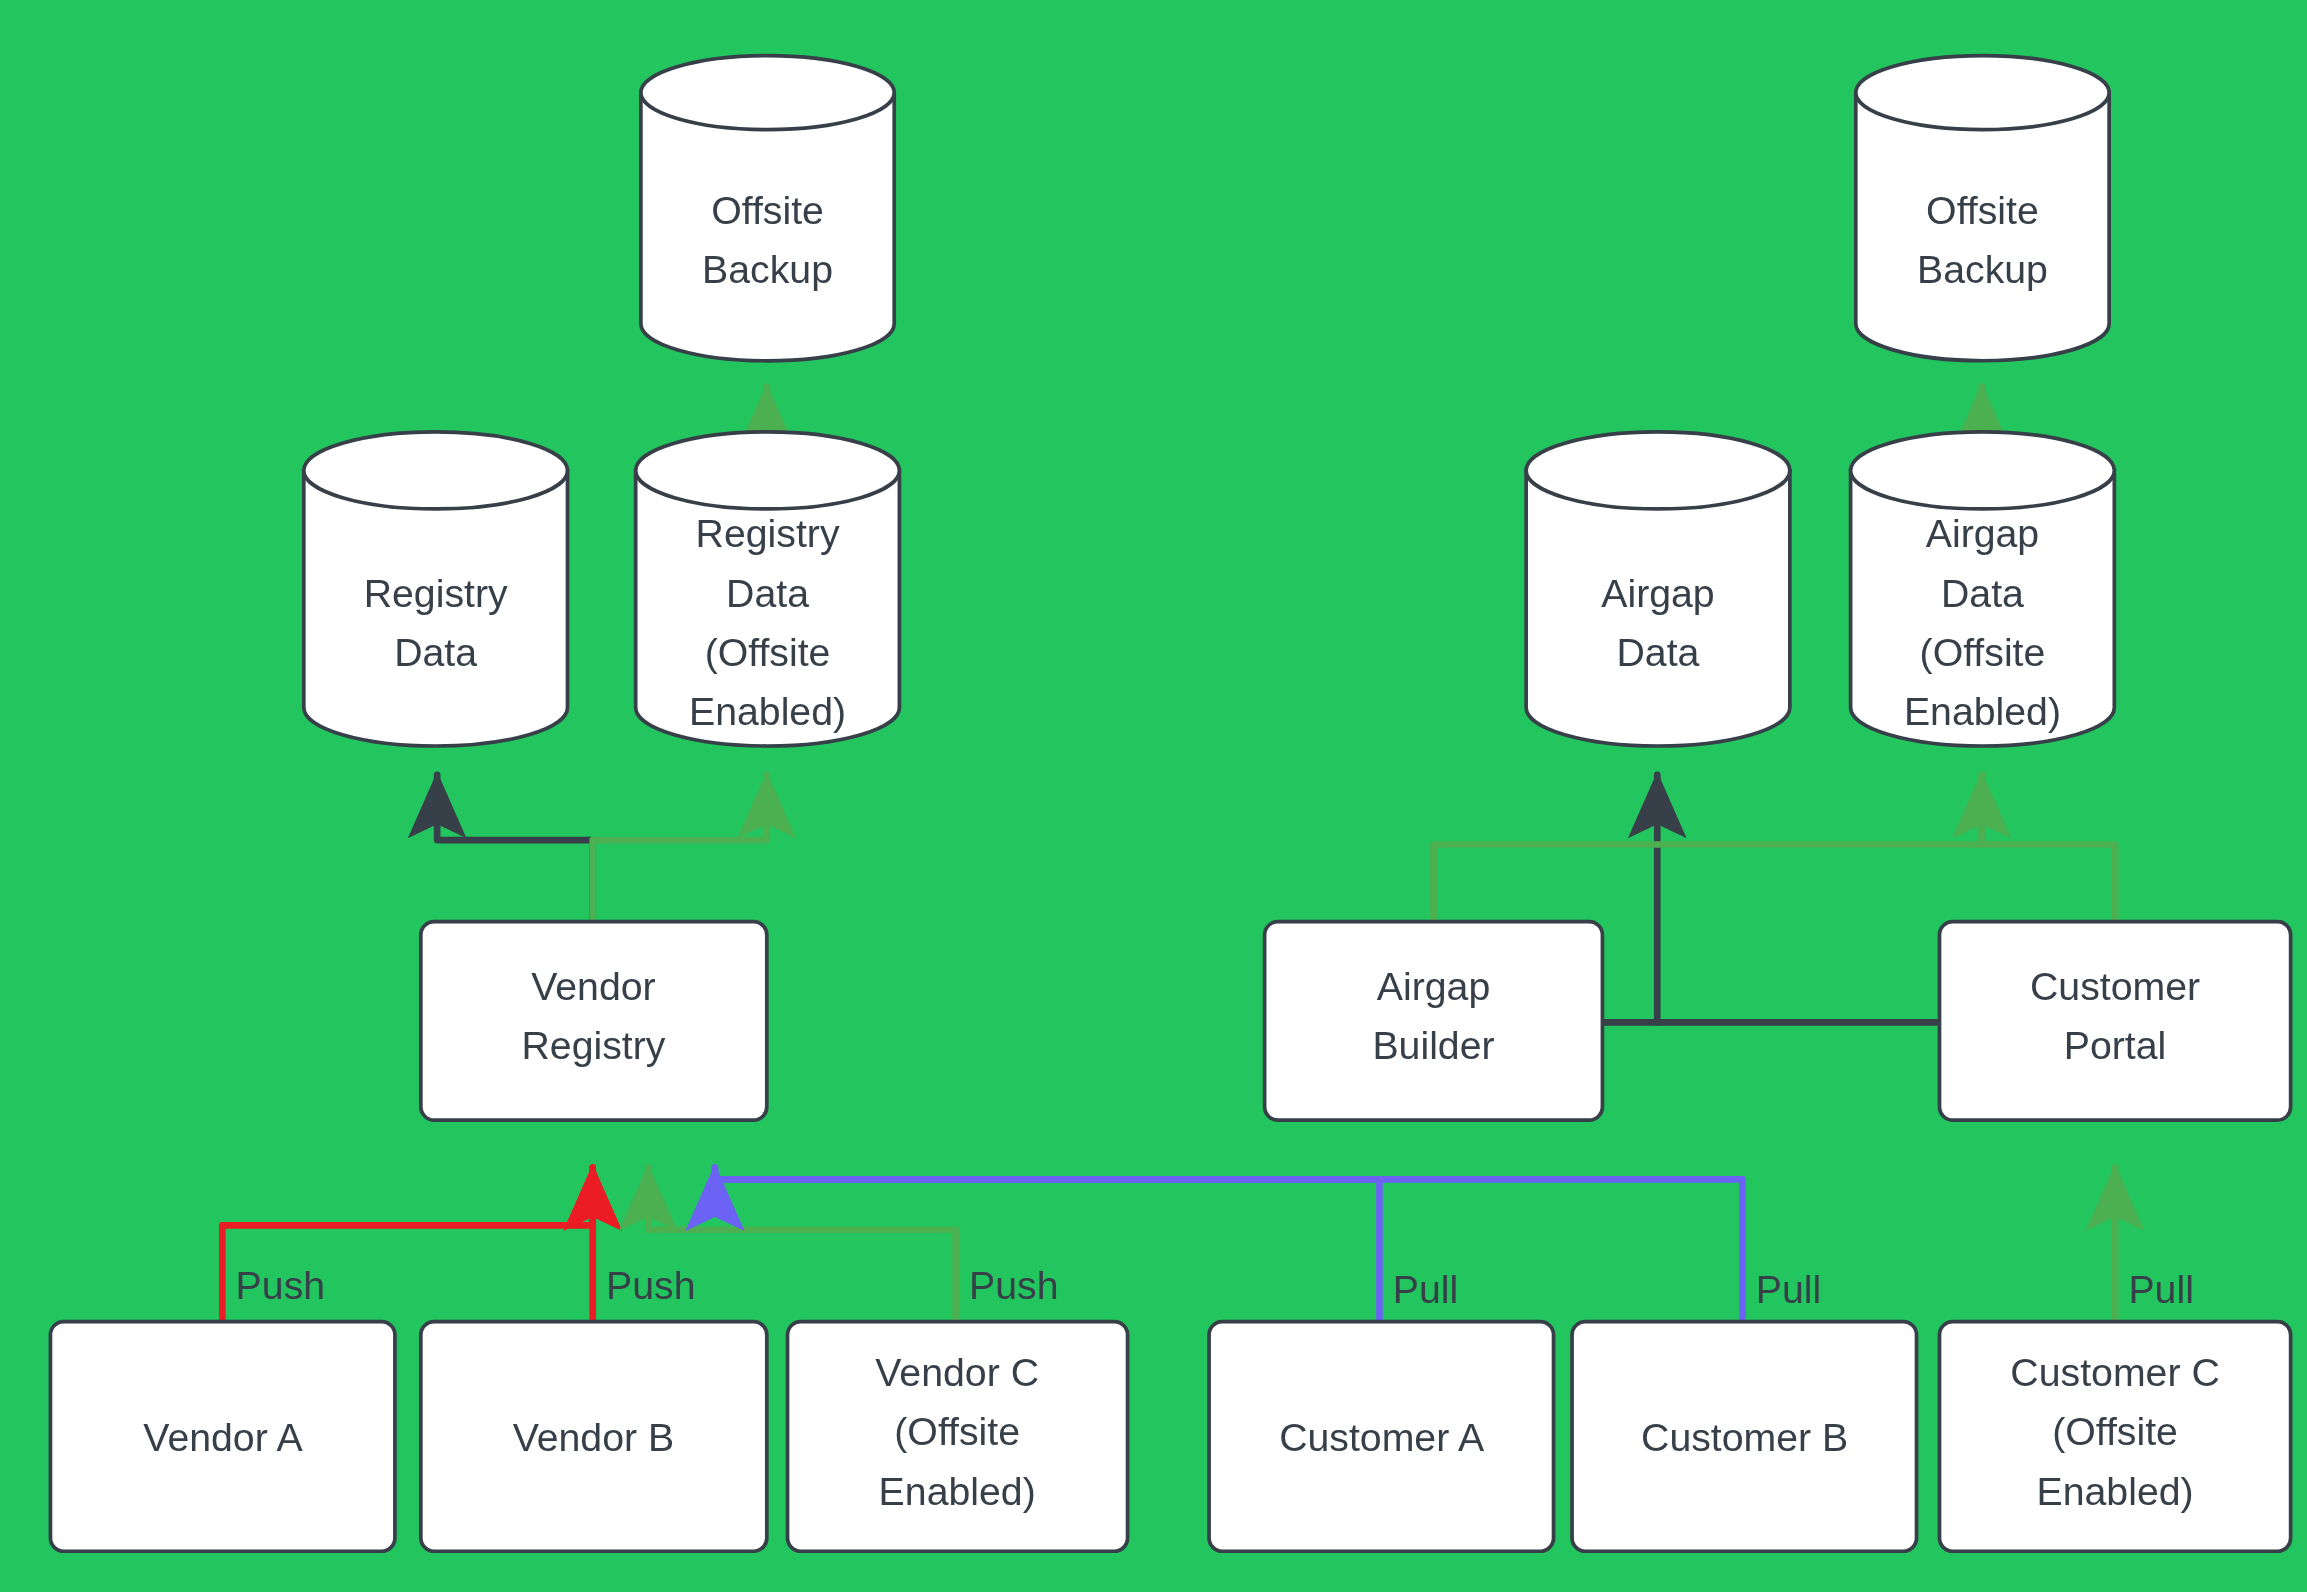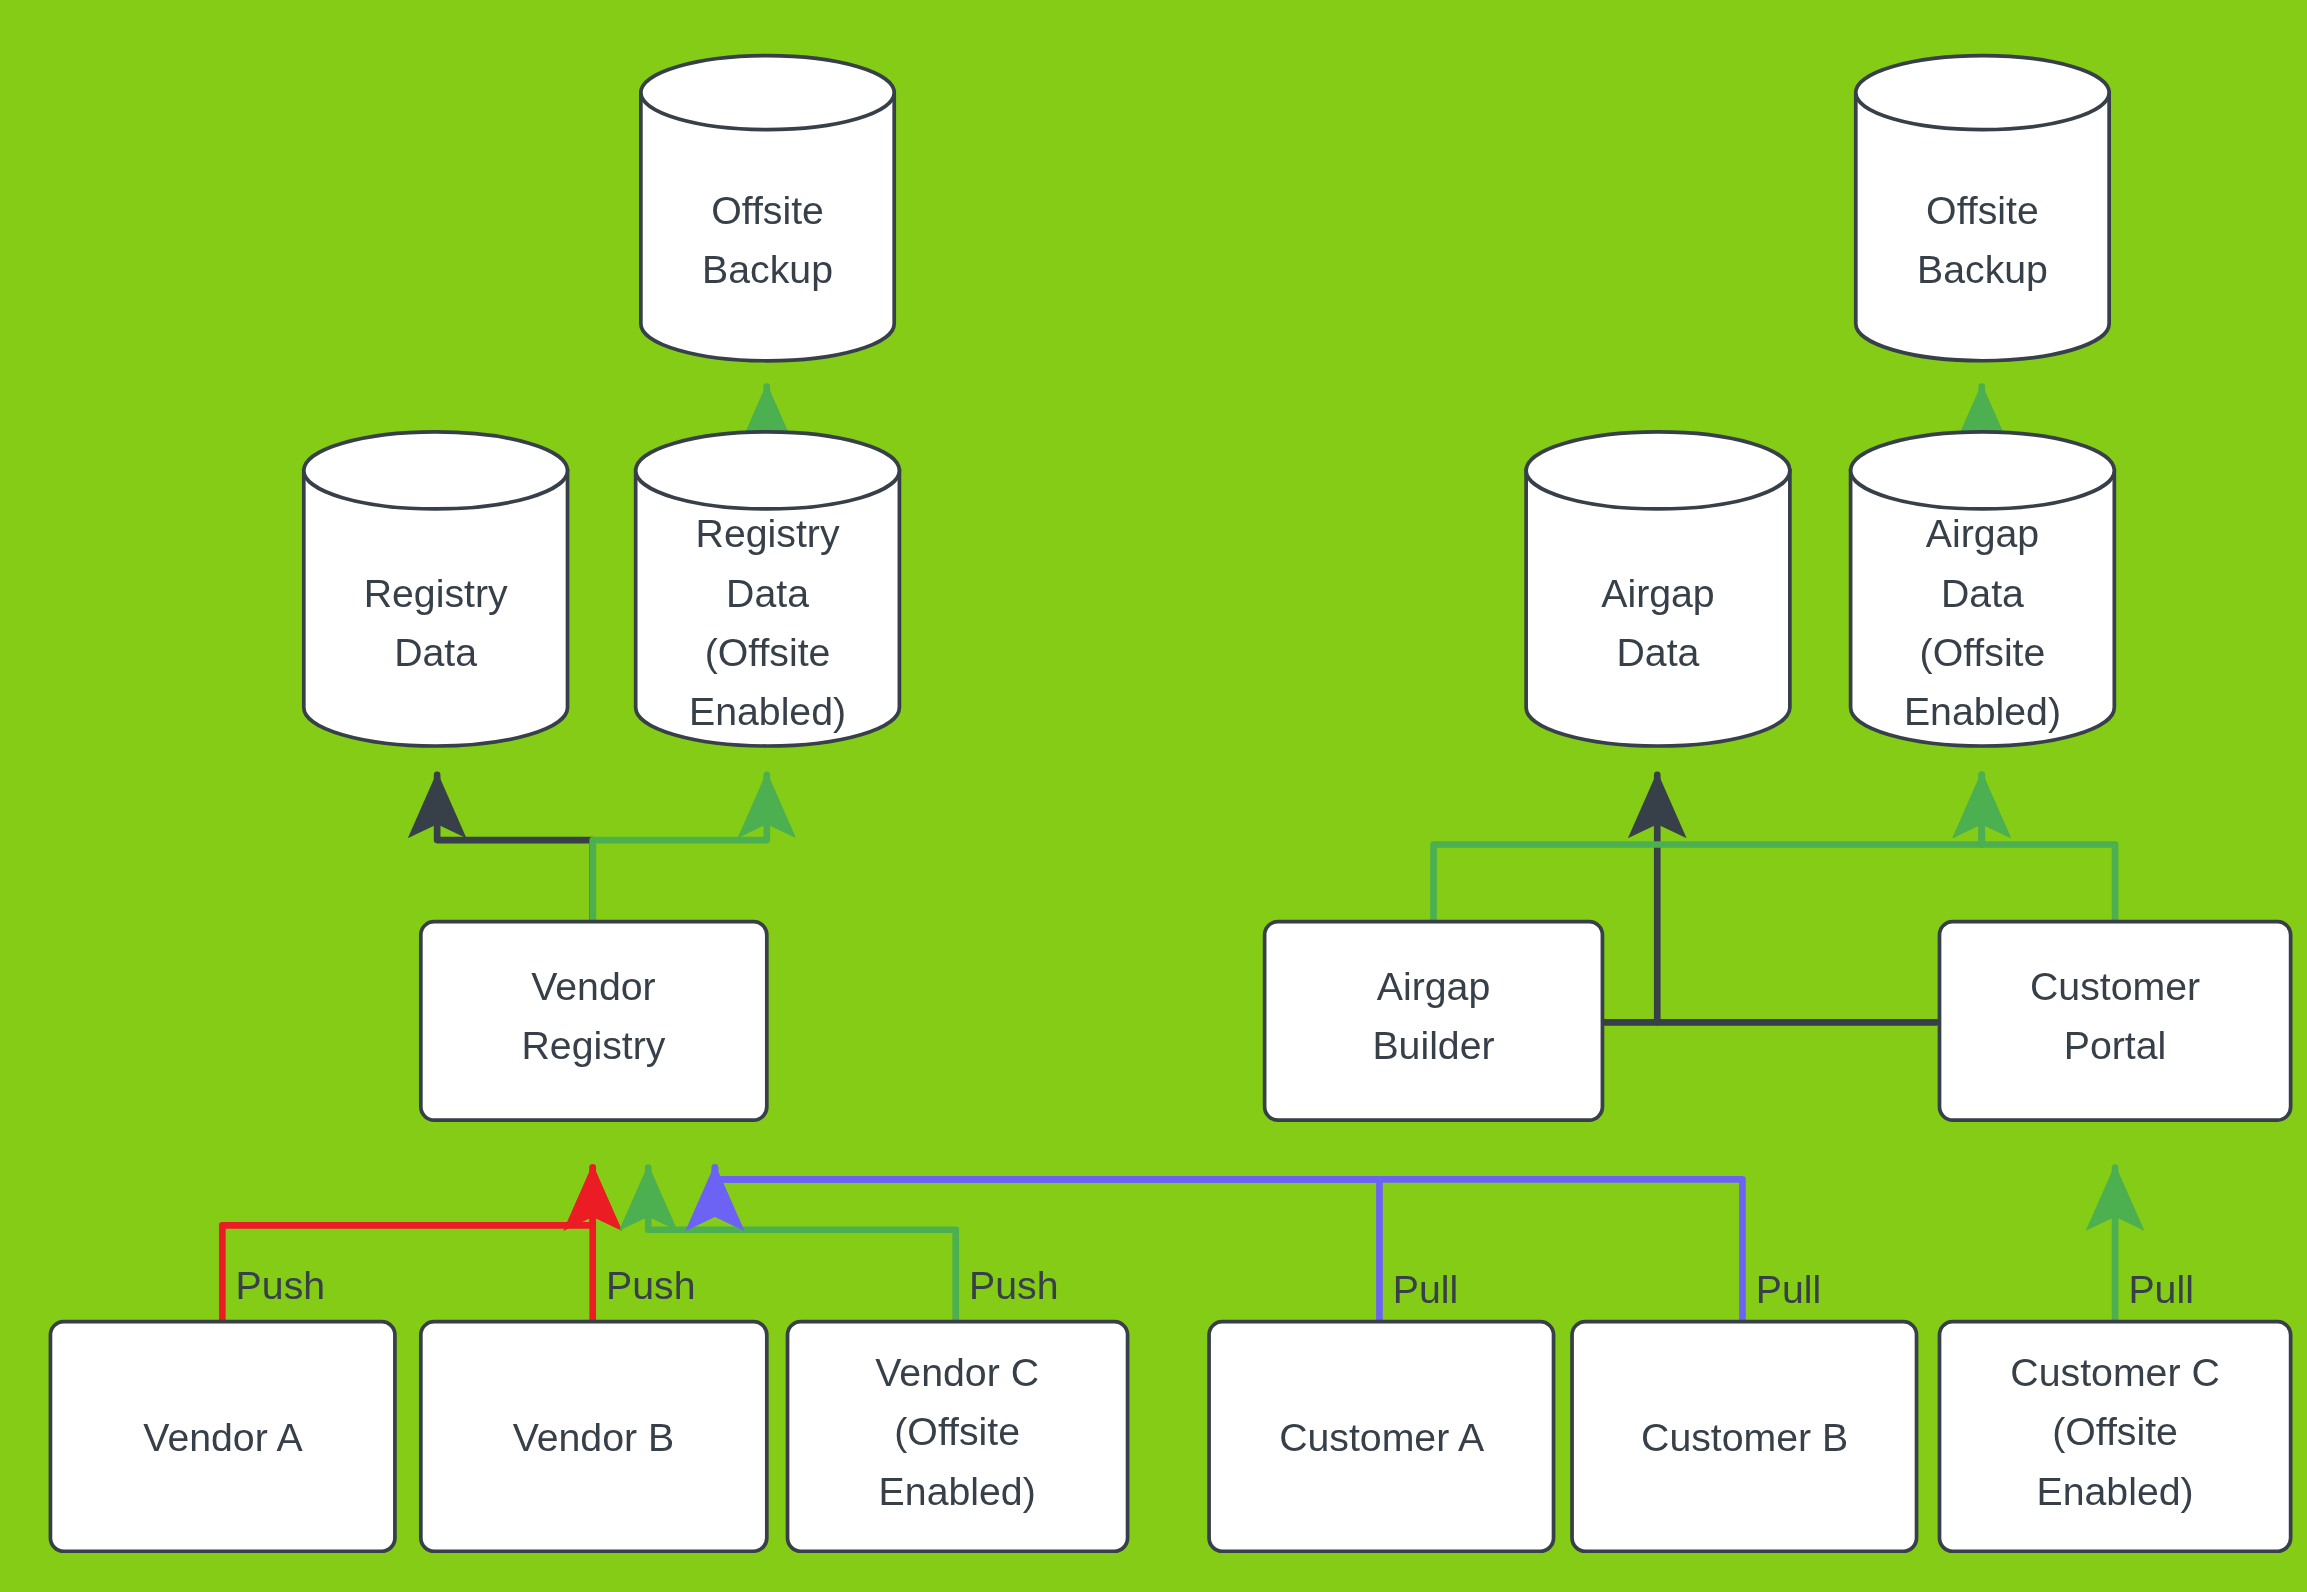--- a/index.html
+++ b/index.html
@@ -4,21 +4,21 @@
 <style>
   html, body {
     margin: 0;
     padding: 0;
     background: #ffffff;
   }
   #diagram-root {
     position: relative;
     width: 2307px;
     height: 1592px;
-    background: #84cc16;
+    background: #22c55e;
     font-family: "Liberation Sans", sans-serif;
   }
   svg.canvas {
     position: absolute;
     inset: 0;
     width: 2307px;
     height: 1592px;
     display: block;
   }
   .node-shape {

